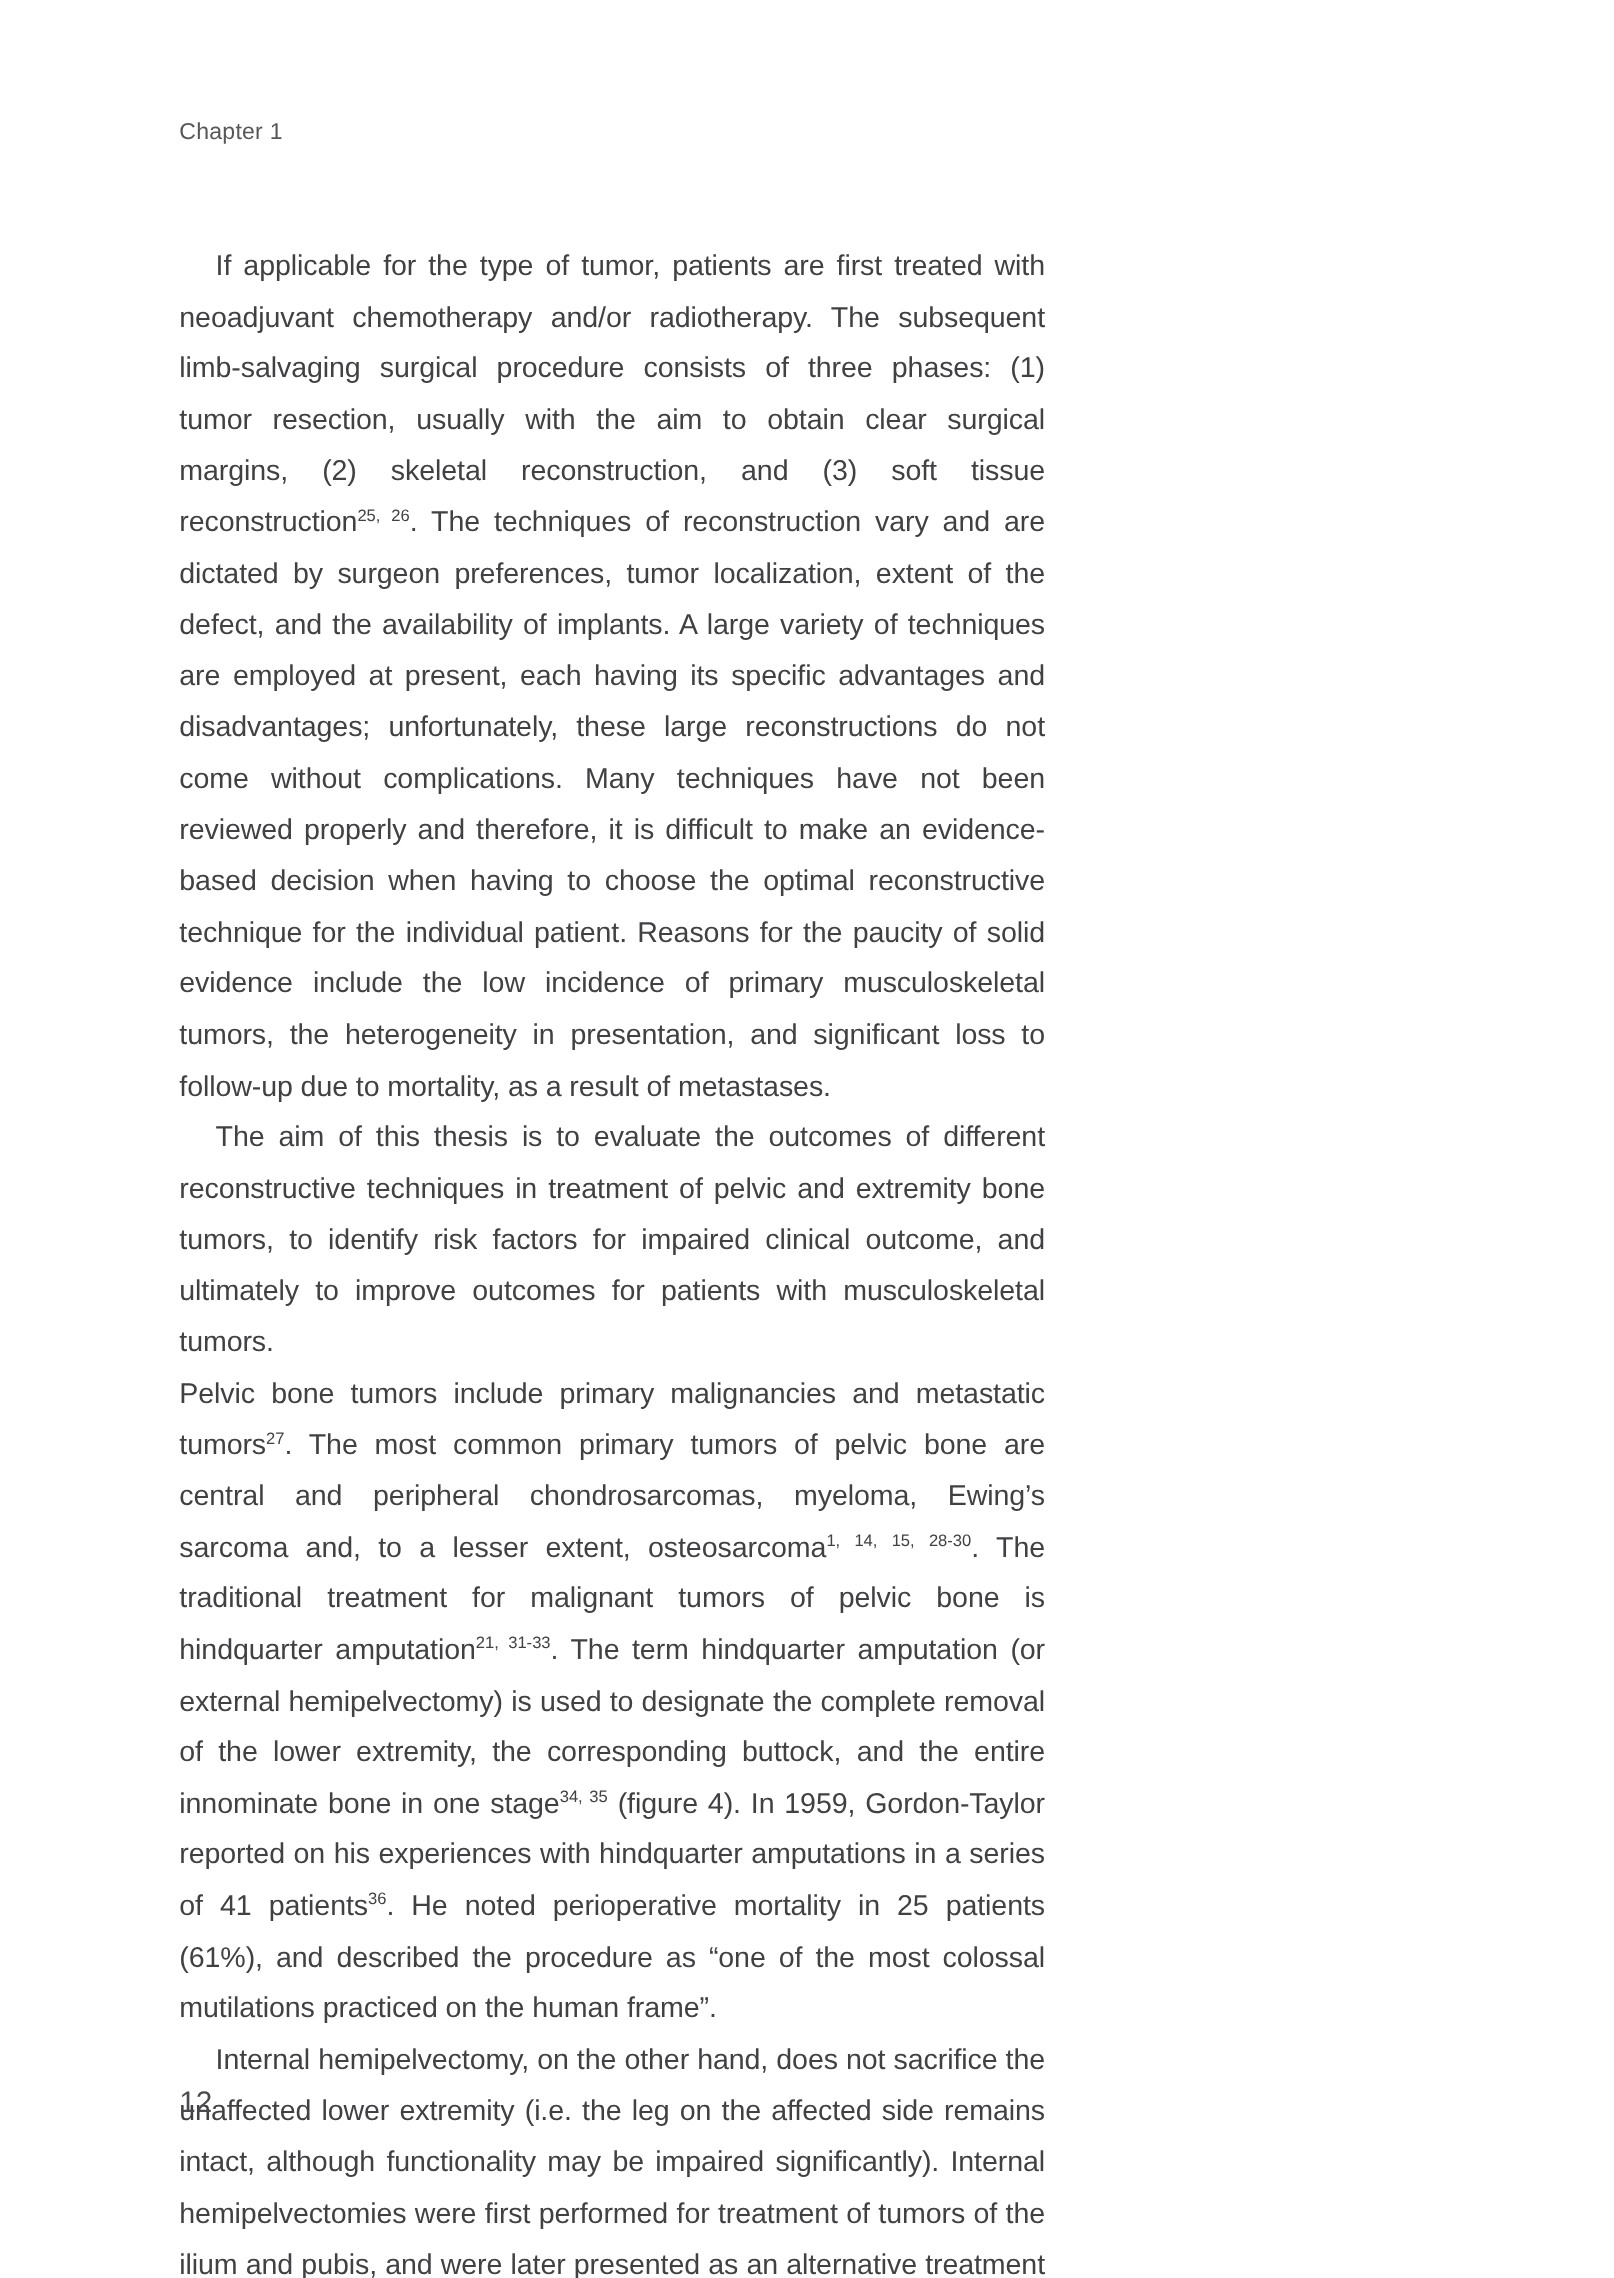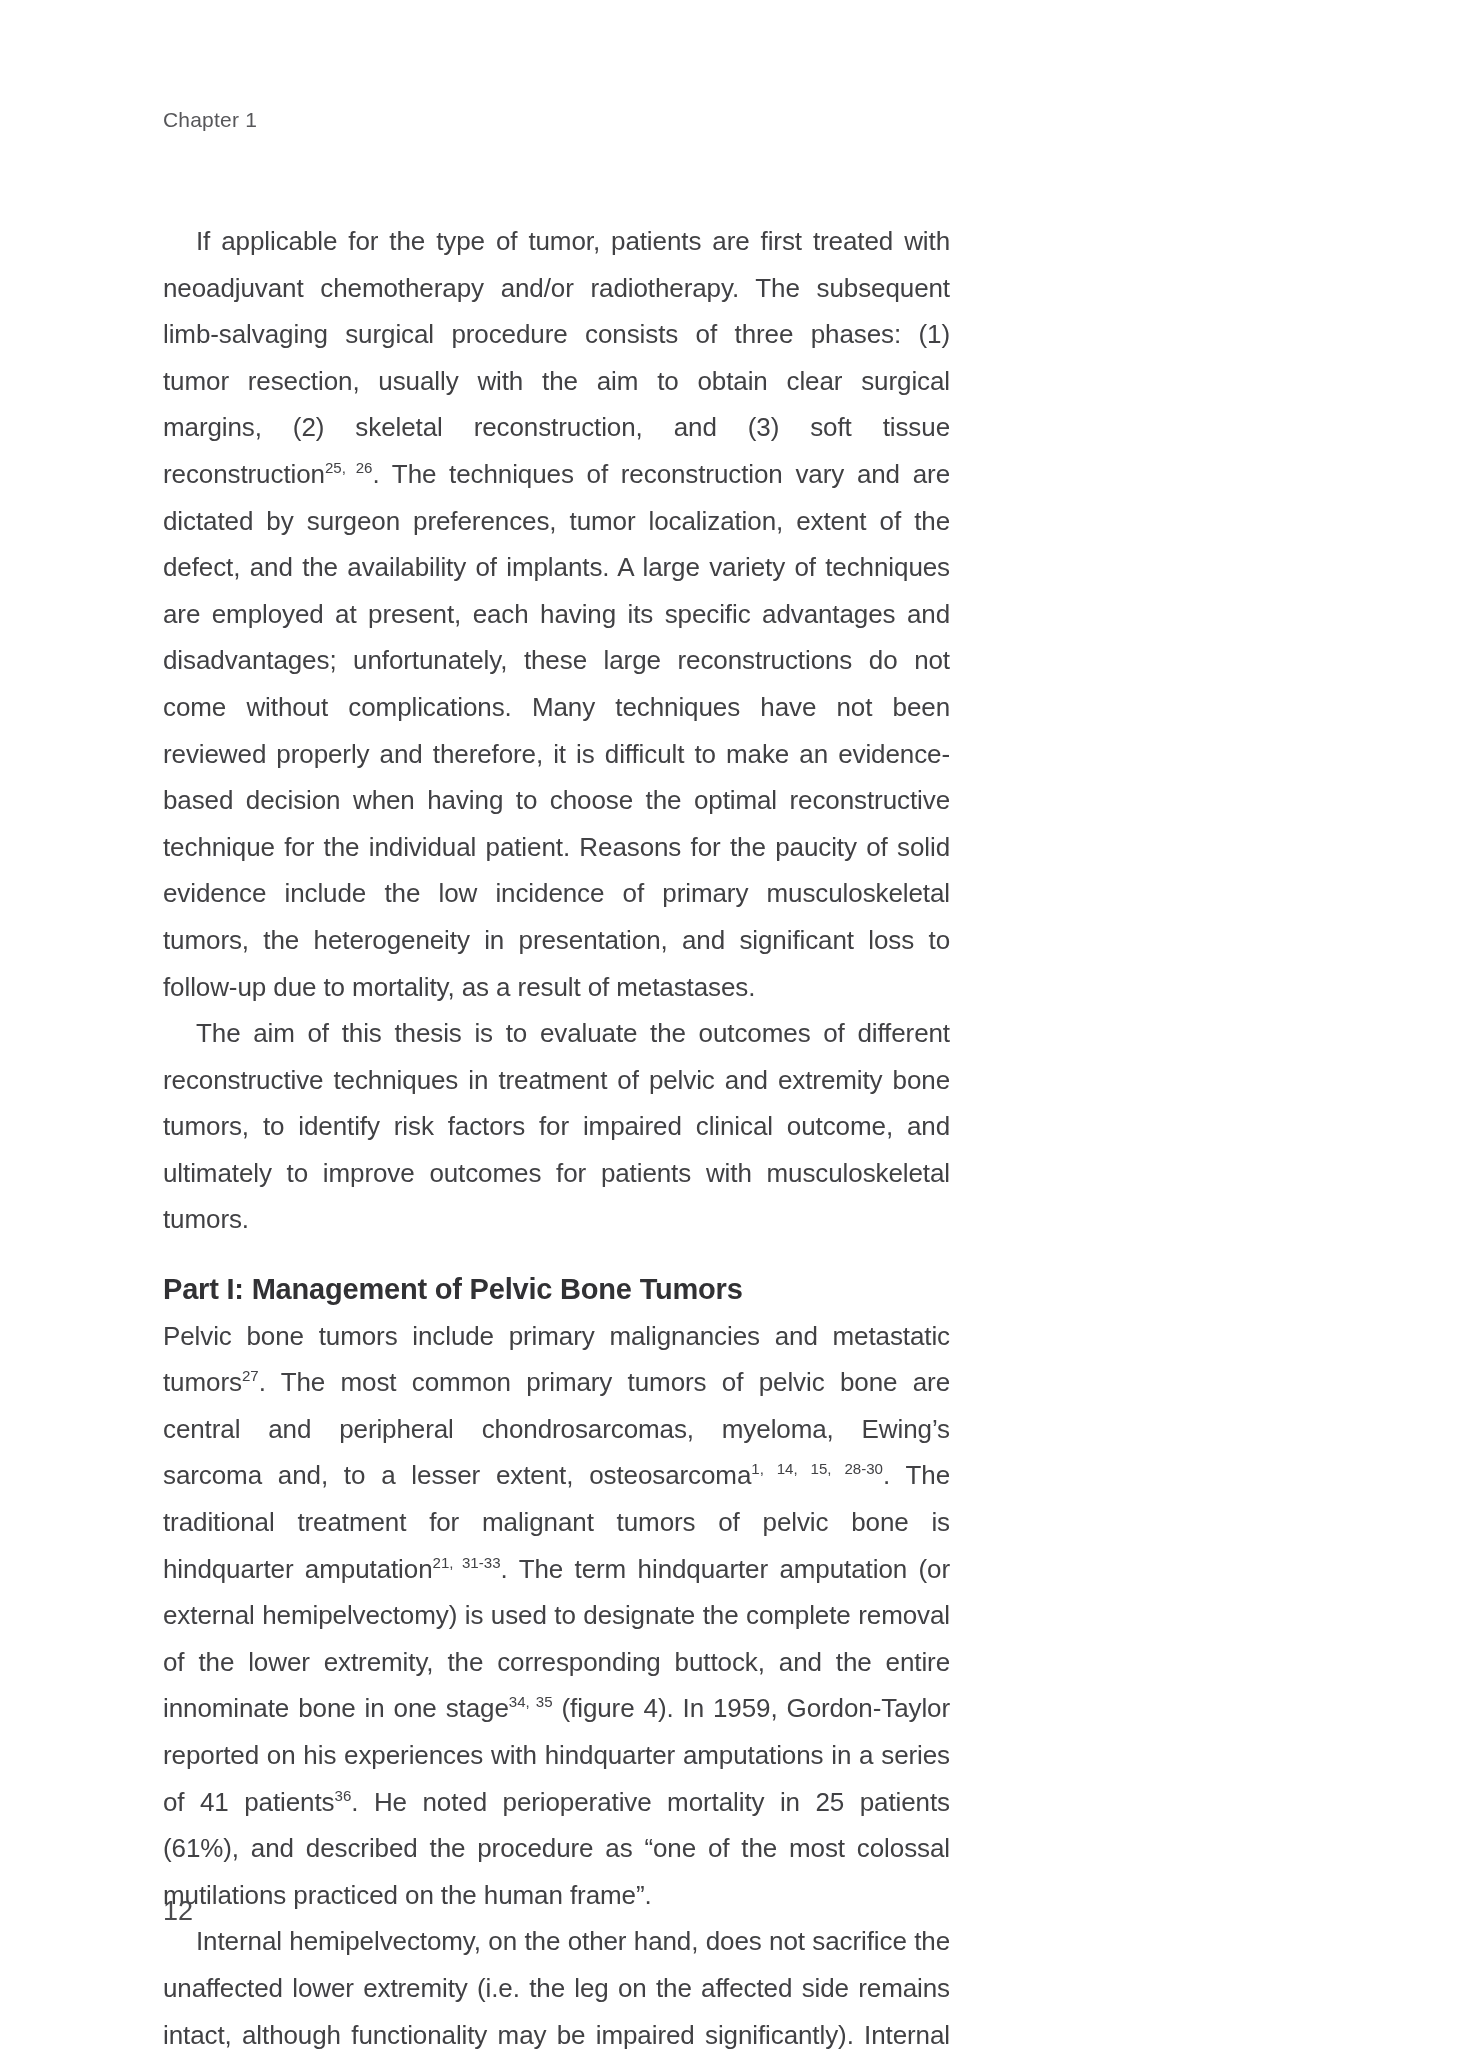--- a/index.html
+++ b/index.html
@@ -59,19 +59,18 @@
 </style>
 </head>
 <body>
 
 <div class="page">
   <div class="chapter-header">Chapter 1</div>
 
   <div class="text-block">
       <p class="body-par indent">If applicable for the type of tumor, patients are first treated with neoadjuvant chemotherapy and/or radiotherapy. The subsequent limb-salvaging surgical procedure consists of three phases: (1) tumor resection, usually with the aim to obtain clear surgical margins, (2) skeletal reconstruction, and (3) soft tissue reconstruction<sup>25, 26</sup>. The techniques of reconstruction vary and are dictated by surgeon preferences, tumor localization, extent of the defect, and the availability of implants. A large variety of techniques are employed at present, each having its specific advantages and disadvantages; unfortunately, these large reconstructions do not come without complications. Many techniques have not been reviewed properly and therefore, it is difficult to make an evidence-based decision when having to choose the optimal reconstructive technique for the individual patient. Reasons for the paucity of solid evidence include the low incidence of primary musculoskeletal tumors, the heterogeneity in presentation, and significant loss to follow-up due to mortality, as a result of metastases.</p>
       <p class="body-par indent">The aim of this thesis is to evaluate the outcomes of different reconstructive techniques in treatment of pelvic and extremity bone tumors, to identify risk factors for impaired clinical outcome, and ultimately to improve outcomes for patients with musculoskeletal tumors.</p>
-      <h2 class="section-heading">Part I: Management of Pelvic Bone Tumors</h2>
       <p class="body-par">Pelvic bone tumors include primary malignancies and metastatic tumors<sup>27</sup>. The most common primary tumors of pelvic bone are central and peripheral chondrosarcomas, myeloma, Ewing’s sarcoma and, to a lesser extent, osteosarcoma<sup>1, 14, 15, 28-30</sup>. The traditional treatment for malignant tumors of pelvic bone is hindquarter amputation<sup>21, 31-33</sup>. The term hindquarter amputation (or external hemipelvectomy) is used to designate the complete removal of the lower extremity, the corresponding buttock, and the entire innominate bone in one stage<sup>34, 35</sup> (figure 4). In 1959, Gordon-Taylor reported on his experiences with hindquarter amputations in a series of 41 patients<sup>36</sup>. He noted perioperative mortality in 25 patients (61%), and described the procedure as “one of the most colossal mutilations practiced on the human frame”.</p>
       <p class="body-par indent">Internal hemipelvectomy, on the other hand, does not sacrifice the unaffected lower extremity (i.e. the leg on the affected side remains intact, although functionality may be impaired significantly). Internal hemipelvectomies were first performed for treatment of tumors of the ilium and pubis, and were later presented as an alternative treatment for tumors of the (peri-)acetabulum<sup>37, 38</sup>. In</p>
     </div>
 
   <div class="page-number">12</div>
 </div>
 
 </body></html>

